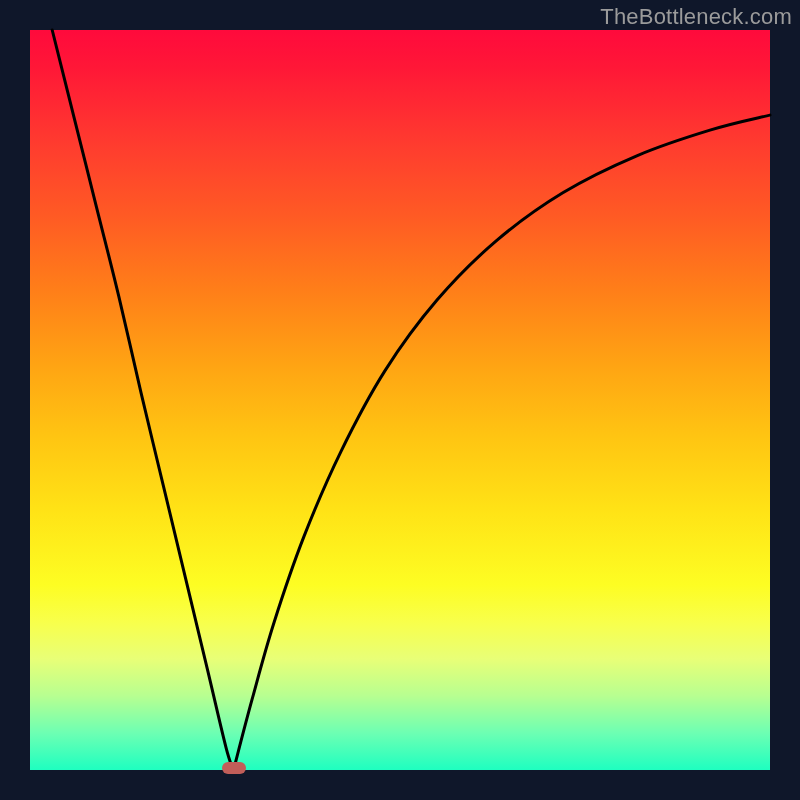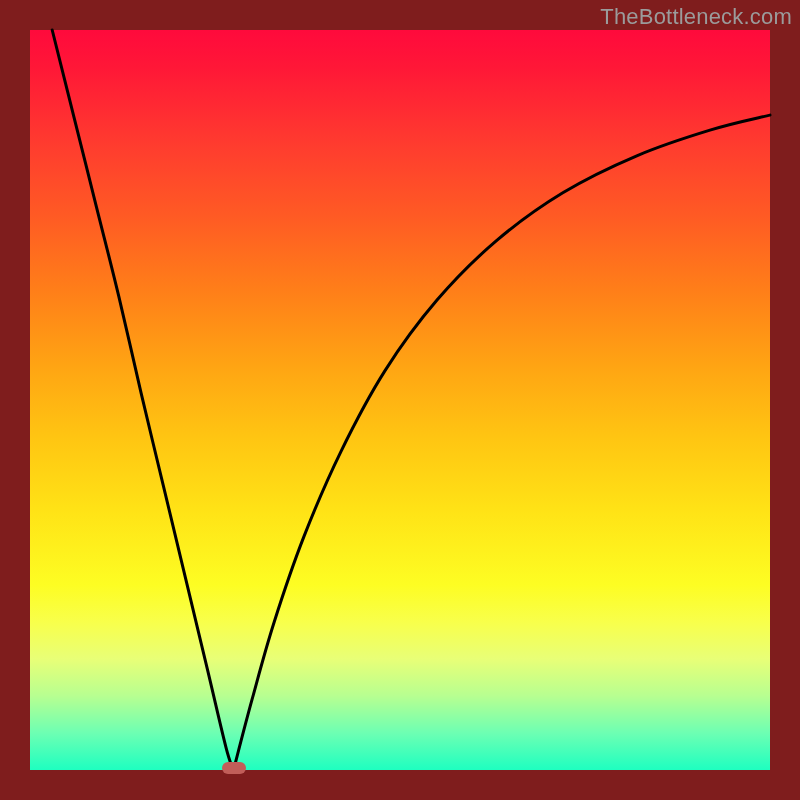--- a/index.html
+++ b/index.html
@@ -8,21 +8,21 @@
     width: 800px;
     height: 800px;
     overflow: hidden;
     background: #000;
     font-family: Arial, Helvetica, sans-serif;
   }
   .frame {
     position: relative;
     width: 800px;
     height: 800px;
-    background: #7f1d1d;
+    background: #0f172a;
   }
   .plot {
     position: absolute;
     left: 30px;
     top: 30px;
     width: 740px;
     height: 740px;
     
     background: linear-gradient(to bottom,
       #ff0a3c 0%,

